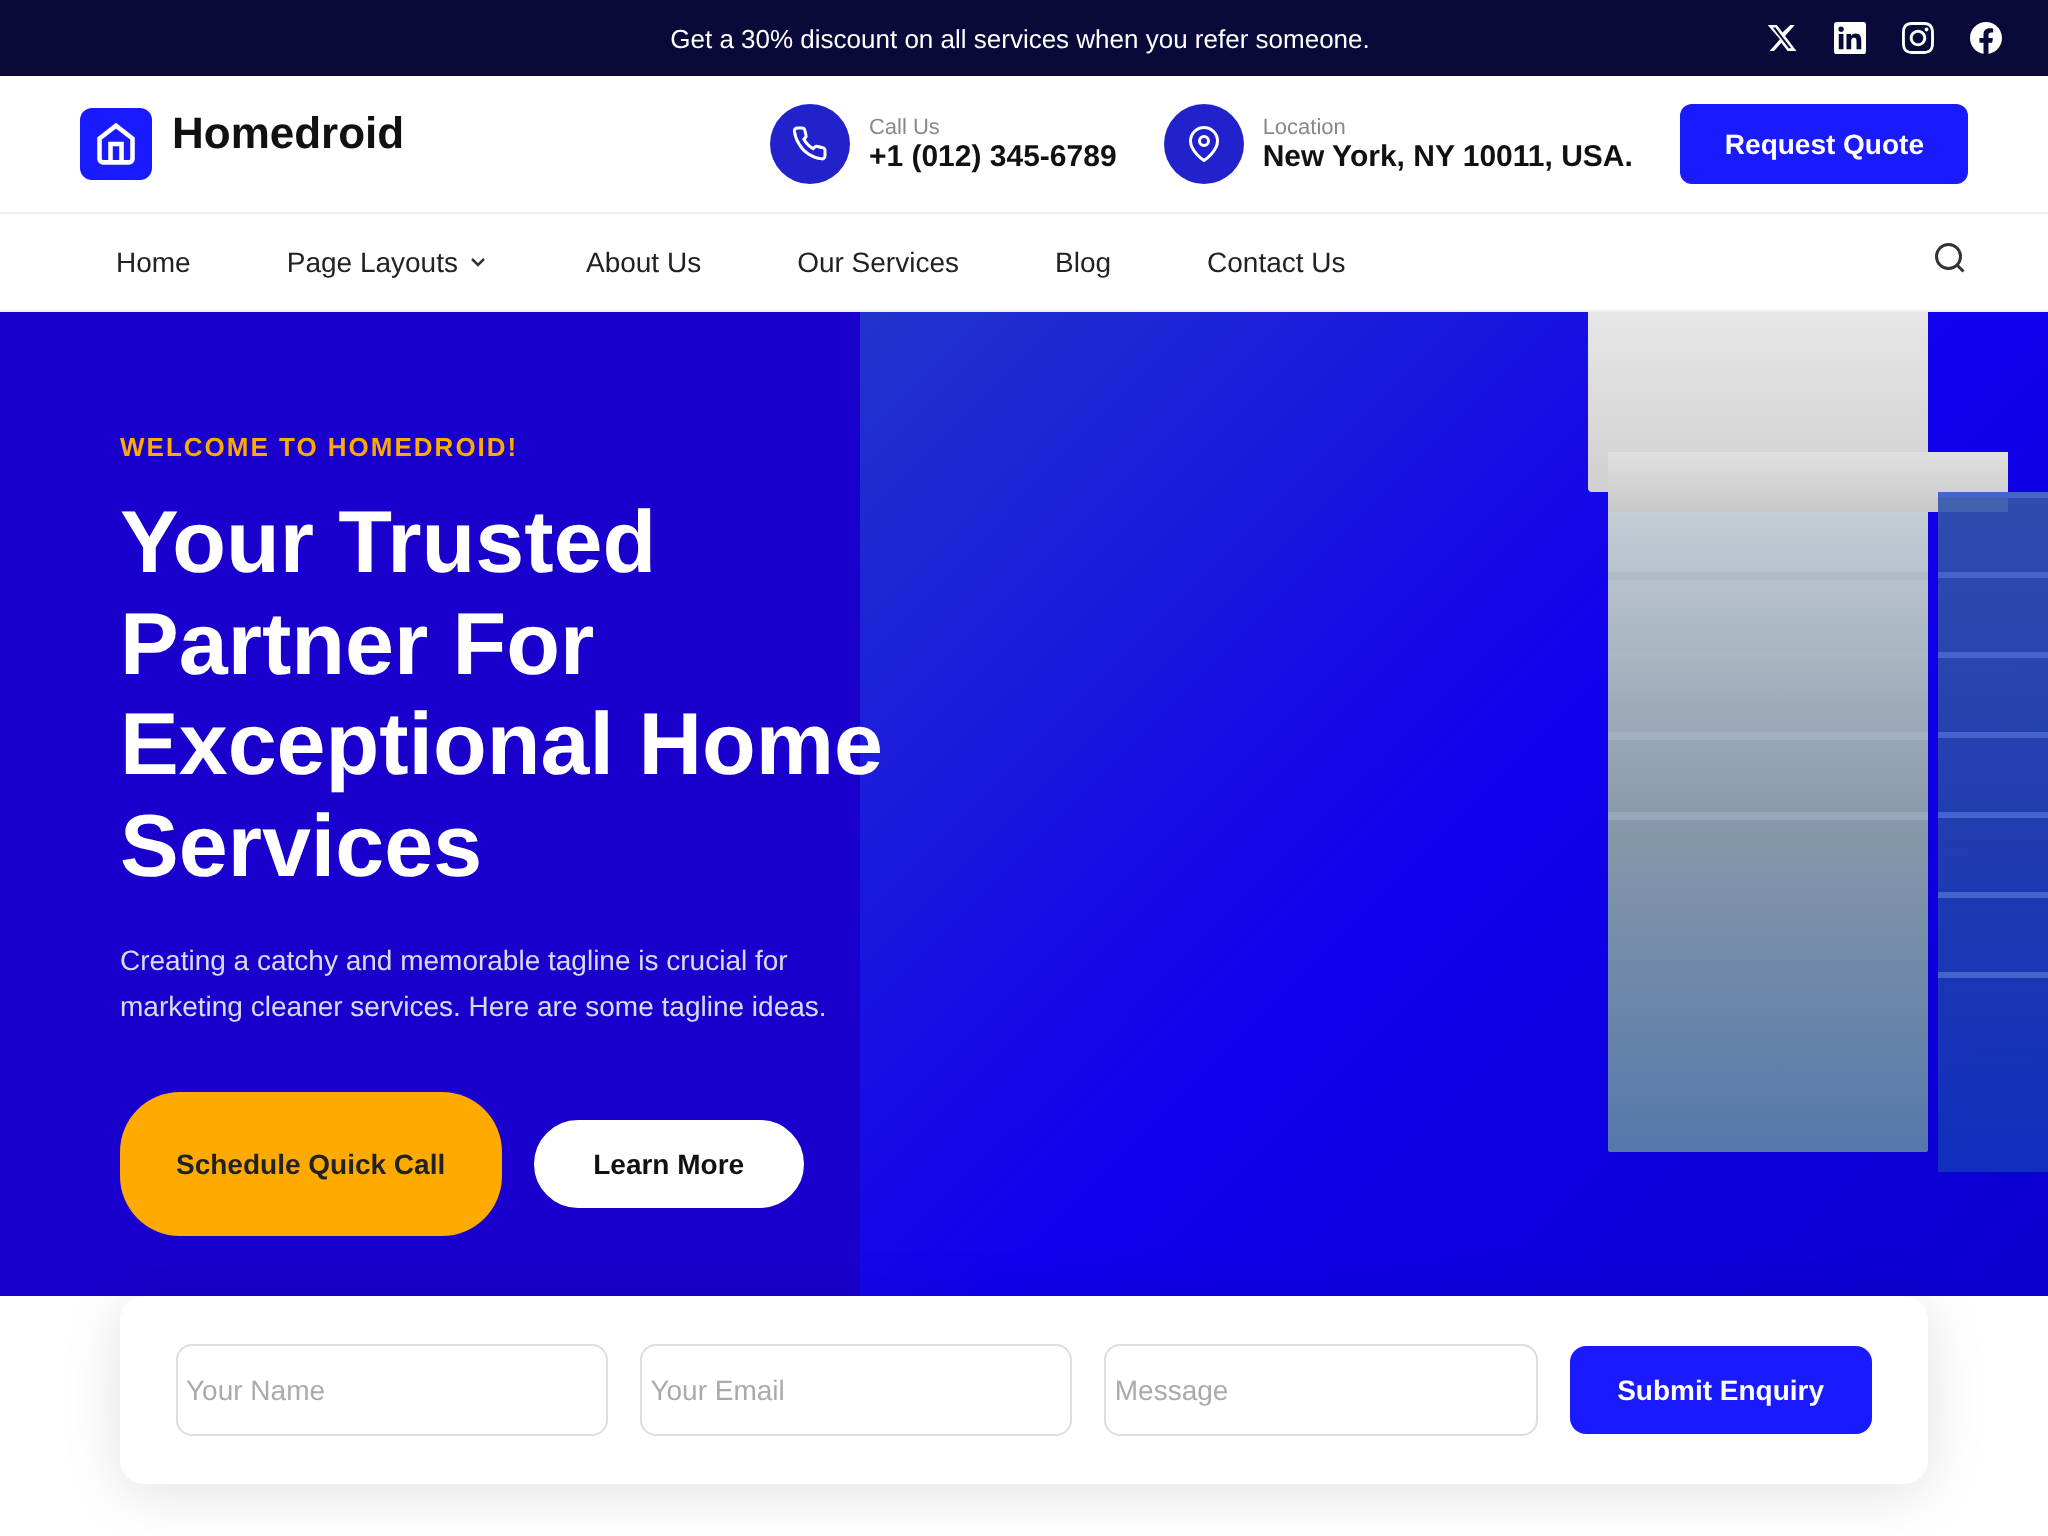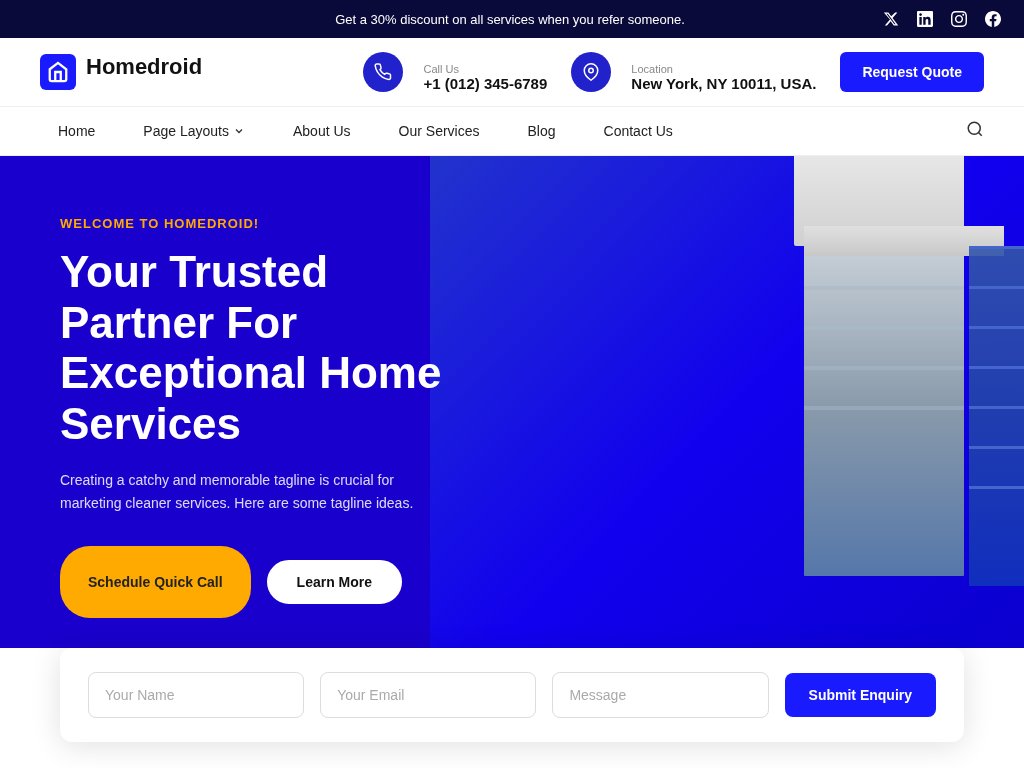--- a/index.html
+++ b/index.html
@@ -36,21 +36,21 @@
     .logo { display: flex; align-items: flex-start; gap: 10px; }
     .logo-icon {
       width: 36px; height: 36px;
       background: #1a1aff;
       border-radius: 6px;
       display: flex; align-items: center; justify-content: center;
       color: #fff; font-size: 18px;
     }
     .logo-text { font-size: 22px; font-weight: 700; color: #111; }
     .header-right { display: flex; align-items: center; gap: 24px; }
-    .contact-item { display: flex; align-items: flex-end; gap: 20px; }
+    .contact-item { display: flex; align-items: center; gap: 9px; }
     .contact-icon-circle {
       width: 40px; height: 40px;
       background: #2222cc;
       border-radius: 50%;
       display: flex; align-items: center; justify-content: center;
       color: #fff; font-size: 16px;
     }
     .contact-label { font-size: 11px; color: #888; }
     .contact-value { font-size: 15px; font-weight: 600; color: #111; }
     .request-btn {
@@ -155,21 +155,21 @@
       border-radius: 12px;
       box-shadow: 0 4px 30px rgba(0,0,0,0.12);
       padding: 24px 28px;
       display: flex;
       gap: 16px;
       align-items: center;
       margin-top: -30px;
     }
     .enquiry-input {
       flex: 1;
-      padding: 14px 16px;
+      padding: 14px 4px;
       border: 1px solid #ddd;
       border-radius: 8px;
       font-size: 14px;
       color: #333;
       outline: none;
     }
     .enquiry-input::placeholder { color: #aaa; }
     .enquiry-btn {
       background: #1a1aff;
       color: #fff;

